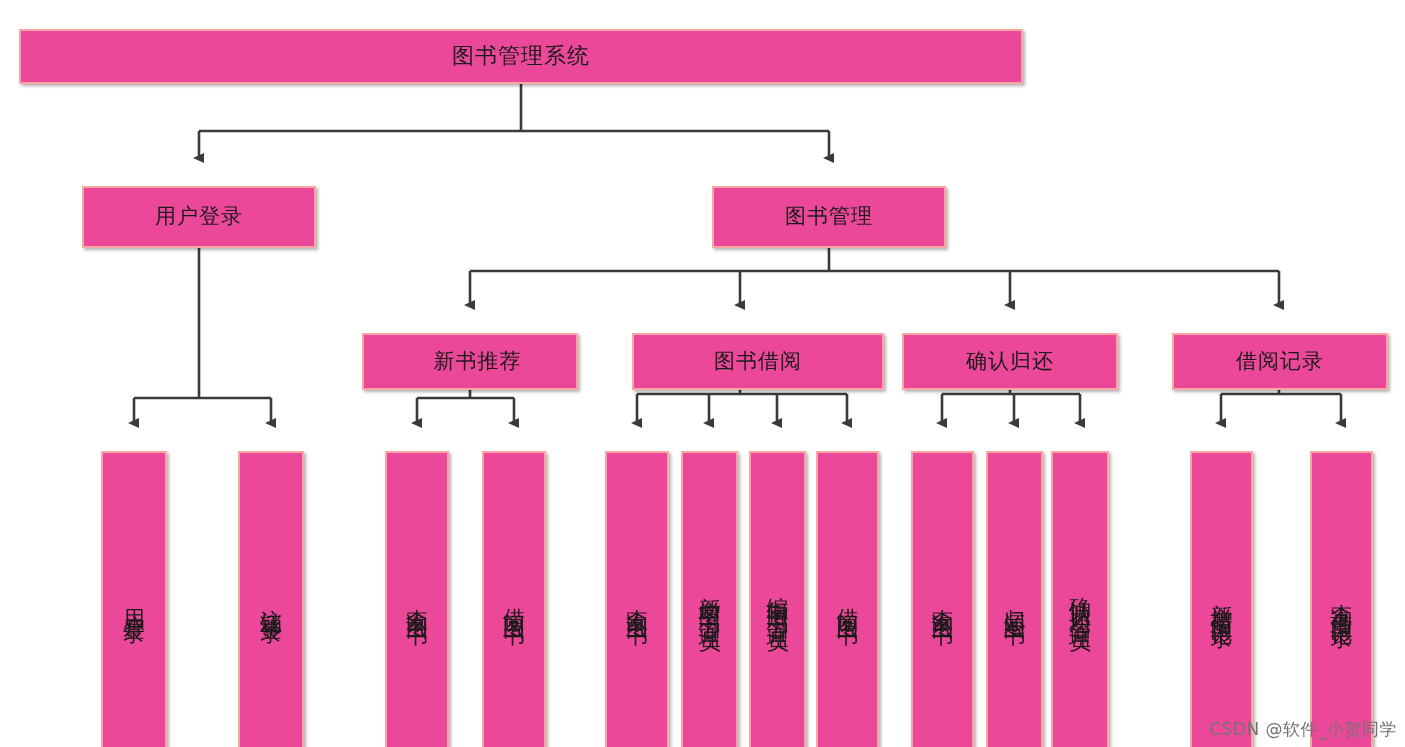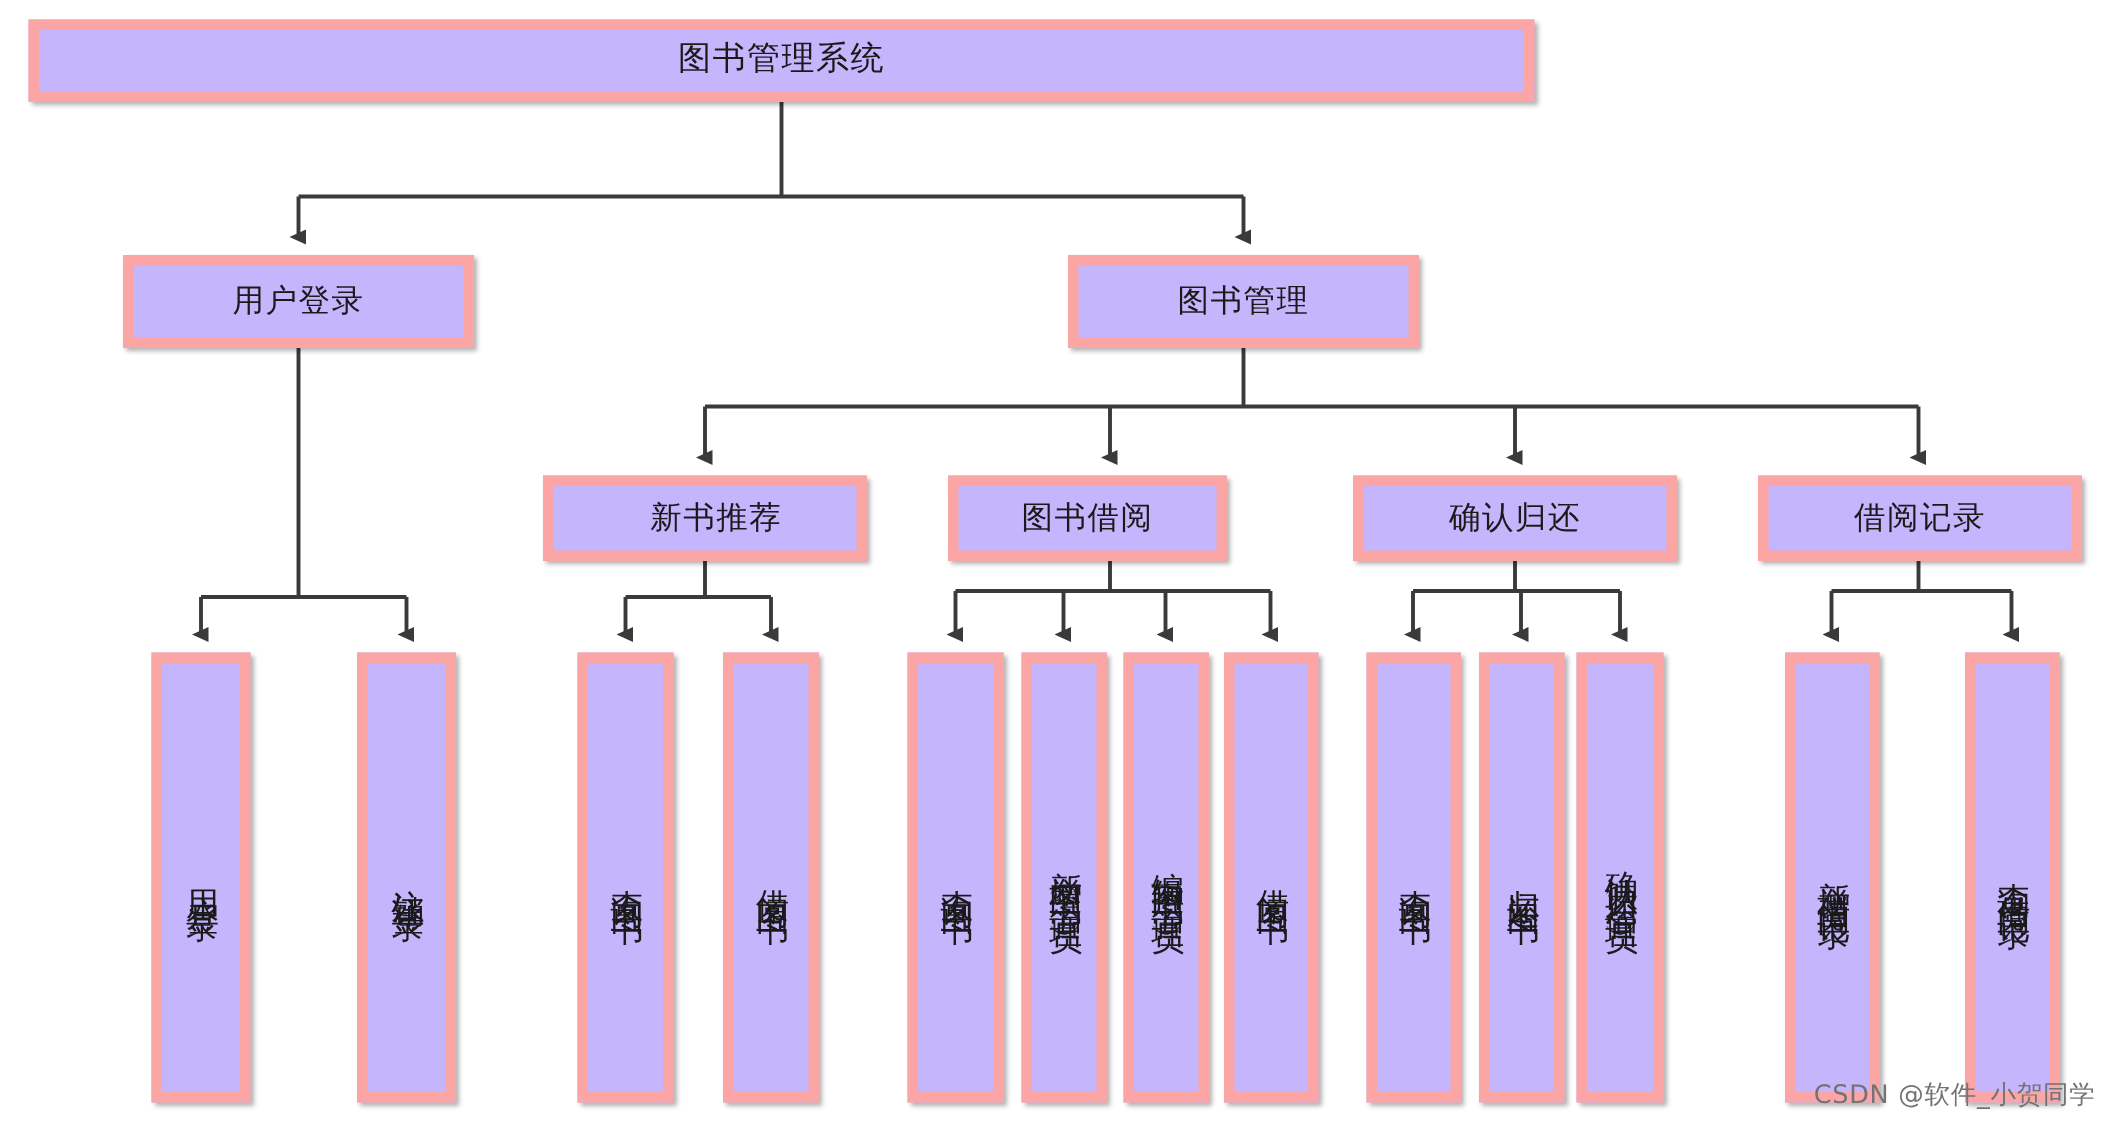--- a/index.html
+++ b/index.html
@@ -21,27 +21,28 @@
     position: absolute;
     left: 0;
     top: 0;
     width: 1405px;
     height: 747px;
     pointer-events: none;
   }
   .node {
     position: absolute;
     box-sizing: border-box;
-    background: #c4b5fd;
-    border: 7px solid #fca5a5;
+    background: #ec4899;
+    border: 2px solid #fca5a5;
     box-shadow: 2px 2px 3px rgba(0,0,0,0.30);
     display: flex;
     align-items: center;
     justify-content: center;
     color: #1a1a1a;
+    margin-top: 16px;
   }
   .node.horiz {
     font-size: 21px;
     letter-spacing: 1px;
     line-height: 1.1;
     text-align: center;
     padding: 0 4px;
   }
   .node.vert {
     writing-mode: vertical-rl;
@@ -121,21 +122,21 @@
       <path d="M1341,394 L1341,423" marker-end="url(#arrow)"></path>
     </g>
   </svg>
 
   <div class="node horiz root" style="left:19px; top:13px; width:1004px; height:55px;">图书管理系统</div>
 
   <div class="node horiz" style="left:82px; top:170px; width:234px; height:62px;">用户登录</div>
   <div class="node horiz" style="left:712px; top:170px; width:234px; height:62px;">图书管理</div>
 
   <div class="node horiz" style="left:362px; top:317px; width:216px; height:57px;padding-left:19px;">新书推荐</div>
-  <div class="node horiz" style="left:632px; top:317px; width:186px; height:57px;">图书借阅</div>
+  <div class="node horiz" style="left:632px; top:317px; width:252px; height:57px;">图书借阅</div>
   <div class="node horiz" style="left:902px; top:317px; width:216px; height:57px;">确认归还</div>
   <div class="node horiz" style="left:1172px; top:317px; width:216px; height:57px;">借阅记录</div>
 
   <div class="node vert" style="left:101px; top:435px; width:66px; height:300px;">用户登录</div>
   <div class="node vert" style="left:238px; top:435px; width:66px; height:300px;">注销登录</div>
 
   <div class="node vert" style="left:385px; top:435px; width:64px; height:300px;">查询图书</div>
   <div class="node vert" style="left:482px; top:435px; width:64px; height:300px;">借阅图书</div>
 
   <div class="node vert" style="left:605px; top:435px; width:64px; height:300px;">查询图书</div>

